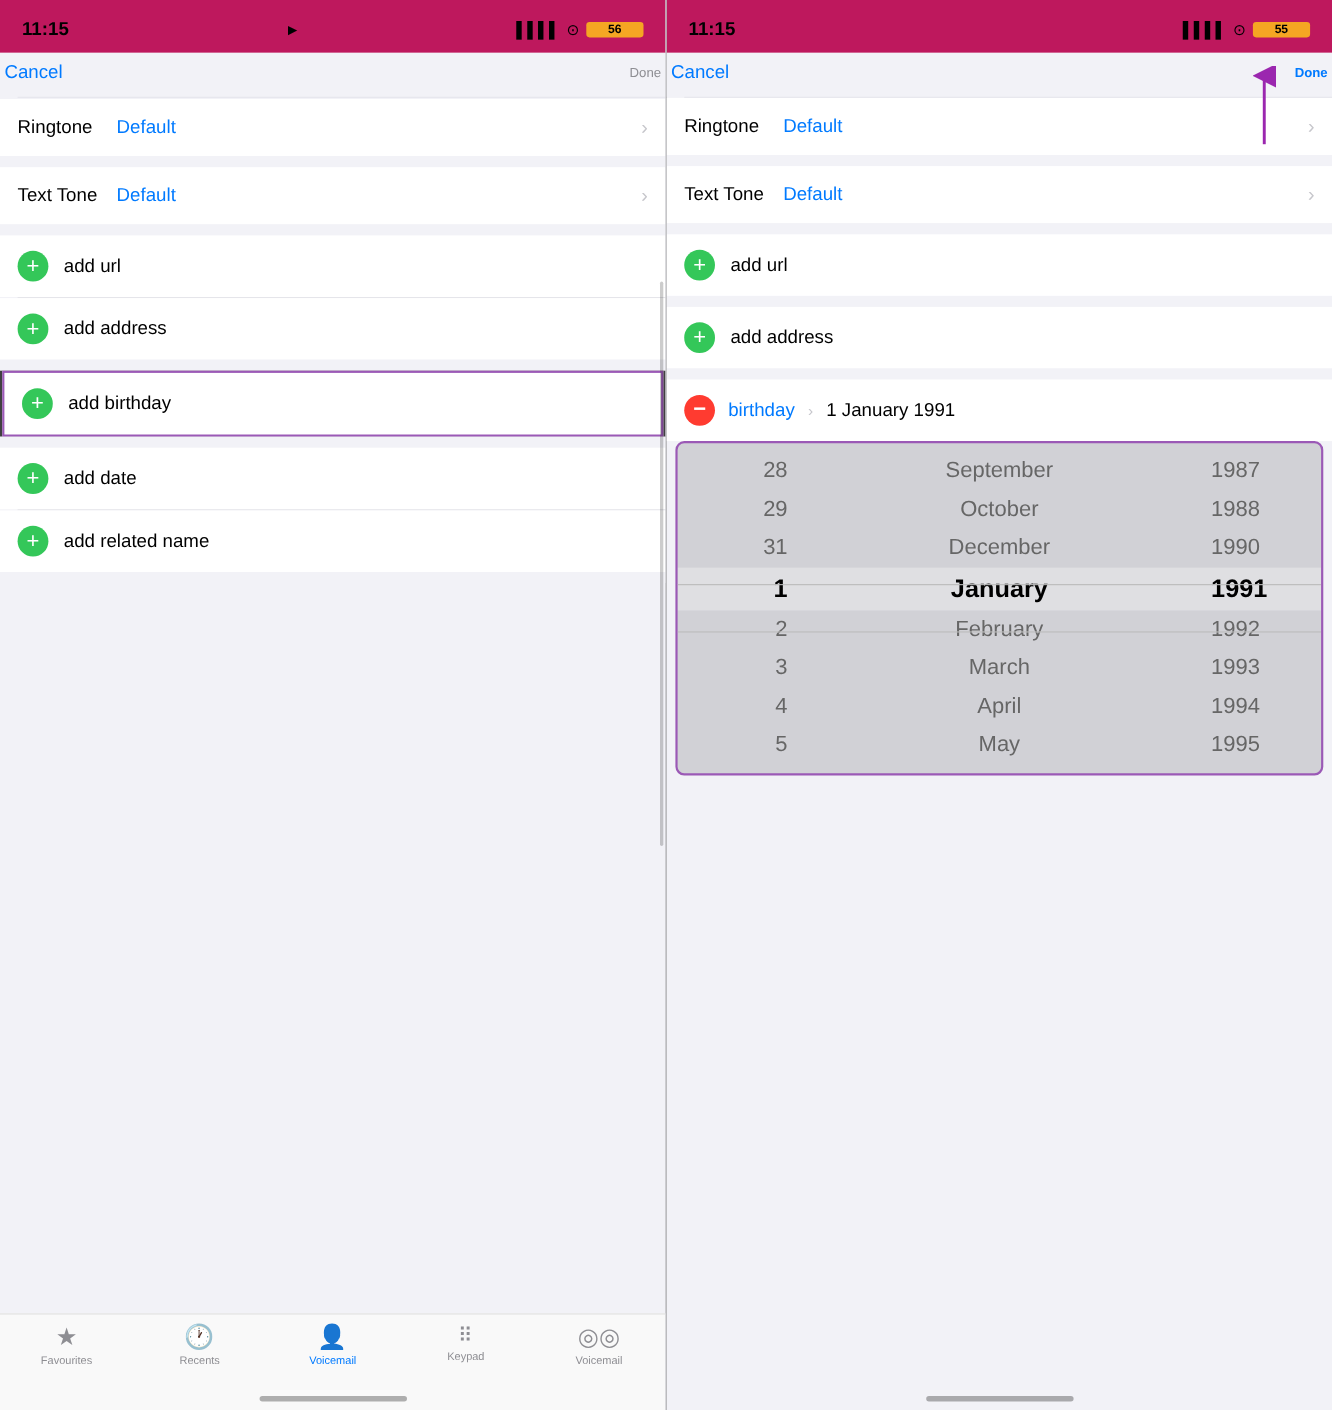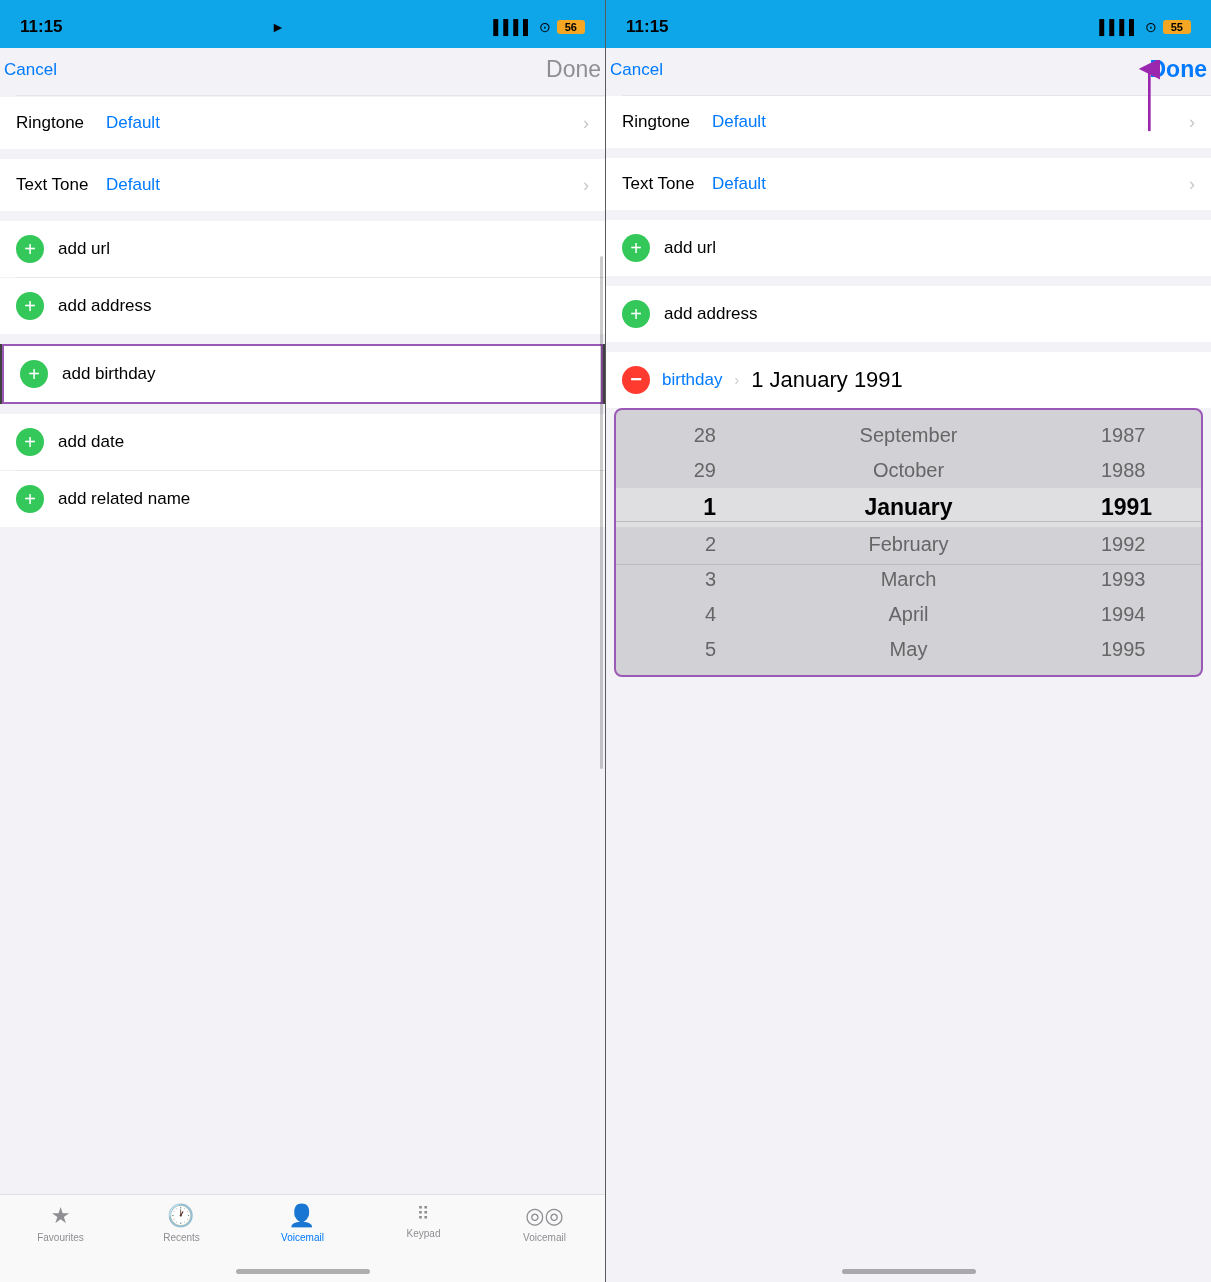--- a/index.html
+++ b/index.html
@@ -22,59 +22,59 @@
       position: relative;
       overflow: hidden;
     }
 
     
     .status-bar {
       display: flex;
       justify-content: space-between;
       align-items: center;
       padding: 14px 20px 8px;
-      background: #0ea5e9;
+      background: #be185d;
       height: 48px;
     }
     .status-time {
       font-size: 17px;
       font-weight: 600;
       color: #000;
     }
     .status-icons {
       display: flex;
       align-items: center;
       gap: 6px;
     }
     .battery-badge {
       background: #f5a623;
       color: #000;
       font-size: 11px;
       font-weight: 700;
-      padding: 1px 8px;
+      padding: 1px 20px;
       border-radius: 3px;
     }
     .signal-icon { font-size: 14px; color: #000; }
     .wifi-icon { font-size: 14px; color: #000; }
 
     
     .nav-bar {
       display: flex;
       justify-content: space-between;
       align-items: center;
       padding: 8px 4px 12px;
       background: #f2f2f7;
     }
     .nav-cancel {
       font-size: 17px;
       color: #007aff;
       cursor: pointer;
     }
     .nav-done {
-      font-size: 23px;
+      font-size: 12px;
       color: #8e8e93;
     }
     .nav-done-active {
       color: #007aff;
       font-weight: 600;
     }
 
     
     .list-section {
       background: #404040;
@@ -248,21 +248,21 @@
     }
     .birthday-label {
       color: #007aff;
       font-size: 17px;
     }
     .birthday-arrow {
       color: #c7c7cc;
       font-size: 14px;
     }
     .birthday-date {
-      font-size: 22px;
+      font-size: 17px;
       color: #000;
     }
 
     
     .date-picker {
       background: #d1d1d6;
       border: 2.5px solid #9b59b6;
       border-radius: 8px;
       margin: 0 8px;
       padding: 8px 0;
@@ -517,20 +517,25 @@
   <div class="picker-row">
       <span class="col col-left">28</span>
       <span class="col">September</span>
       <span class="col col-right">1987</span>
     </div>
       <div class="picker-row">
       <span class="col col-left">29</span>
       <span class="col">October</span>
       <span class="col col-right">1988</span>
     </div>
+      <div class="picker-row">
+      <span class="col col-left">31</span>
+      <span class="col">December</span>
+      <span class="col col-right">1990</span>
+    </div>
       <div class="picker-row picker-row-selected">
       <span class="col col-left">1</span>
       <span class="col">January</span>
       <span class="col col-right">1991</span>
     </div>
       <div class="picker-row">
       <span class="col col-left">2</span>
       <span class="col">February</span>
       <span class="col col-right">1992</span>
     </div>

